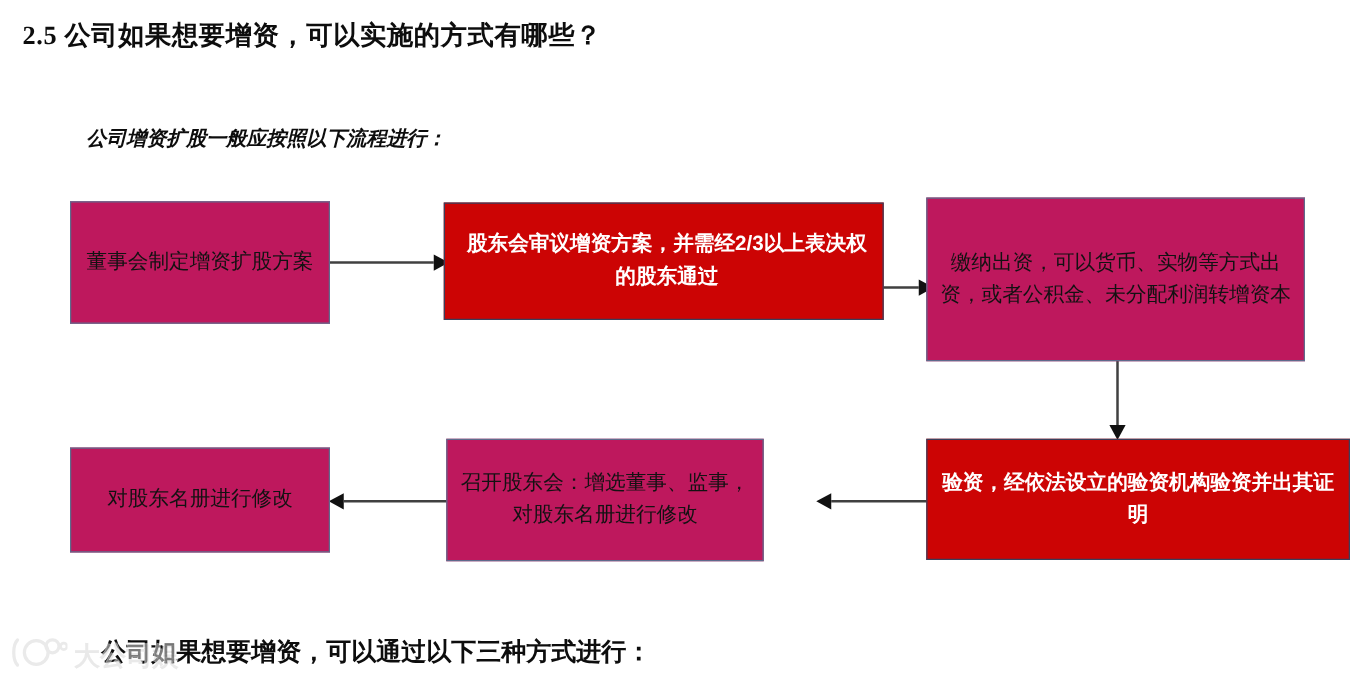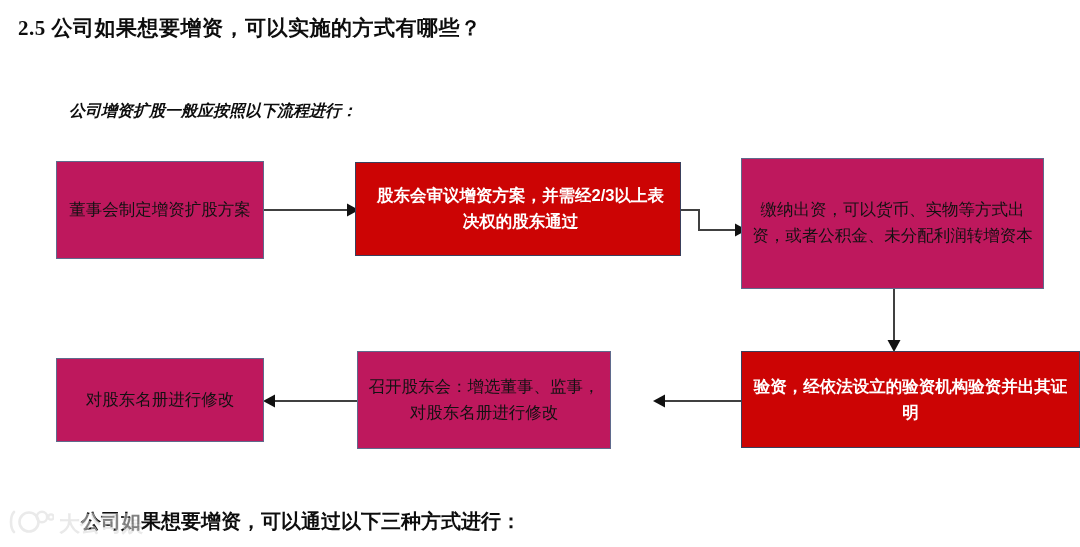--- a/index.html
+++ b/index.html
@@ -149,21 +149,21 @@
   <svg width="96" height="20" viewBox="0 0 96 20" aria-hidden="true">
     <line x1="96" y1="10" x2="12" y2="10" stroke="#404040" stroke-width="2"></line>
     <polygon points="12,3.5 0,10 12,16.5" fill="#111111"></polygon>
   </svg>
 </div>
 
 <div class="flow-box plain" style="left:56px; top:161px; width:208px; height:98px;">
   <span class="box-text">董事会制定增资扩股方案</span>
 </div>
 
-<div class="flow-box accent" style="left:355px; top:162px; width:326px; height:94px; background:#CC0404;padding-left:15px;">
+<div class="flow-box accent" style="left:355px; top:162px; width:352px; height:94px; background:#CC0404;padding-left:15px;">
   <span class="box-text">股东会审议增资方案，并需经2/3以上表决权的股东通过</span>
 </div>
 
 <div class="flow-box plain" style="left:741px; top:158px; width:303px; height:131px;font-family:Liberation Mono, monospace;">
   <span class="box-text">缴纳出资，可以货币、实物等方式出资，或者公积金、未分配利润转增资本</span>
 </div>
 
 <div class="flow-box accent" style="left:741px; top:351px; width:339px; height:97px; background:#CC0404;">
   <span class="box-text">验资，经依法设立的验资机构验资并出其证明</span>
 </div>

